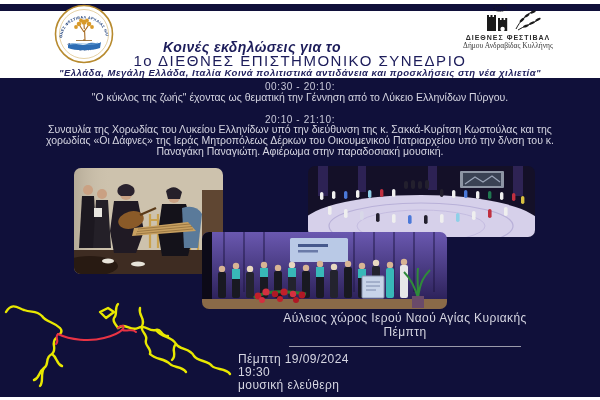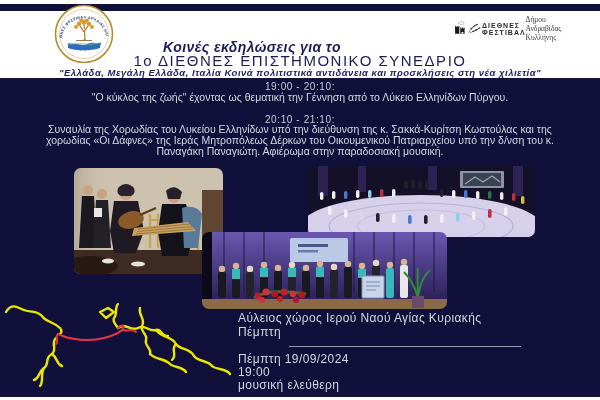--- a/index.html
+++ b/index.html
@@ -3,41 +3,41 @@
 <meta charset="utf-8">
 <style>
   html,body{margin:0;padding:0;}
   body{width:600px;height:400px;background:#ffffff;font-family:"Liberation Sans", sans-serif;}
   .poster{position:relative;width:600px;height:400px;background:#ffffff;overflow:hidden;}
   .top-bar{position:absolute;top:4px;left:0;width:600px;height:7px;background:#10103a;}
   .body-panel{position:absolute;top:78px;left:0;width:600px;height:319px;background:#10103a;}
   .center{text-align:center;}
   
   .seal-logo{position:absolute;left:54px;top:4px;width:60px;height:60px;}
-  .fest-logo{position:absolute;left:448px;top:5px;width:120px;height:46px;display:flex;flex-direction:row;align-items:center;}
+  .fest-logo{position:absolute;left:448px;top:5px;width:120px;height:46px;display:flex;flex-direction:column;align-items:center;}
   .fest-logo .l1{font-size:7px;font-weight:bold;letter-spacing:1px;color:#2a2a2a;margin-top:1px;}
   .fest-logo .l2{font-size:7.5px;color:#3a3a3a;font-family:"Liberation Serif", serif;}
   .kicker{position:absolute;top:39px;left:0;width:504px;font-size:14px;font-weight:bold;color:#1c1c5a;letter-spacing:0.4px;font-style:italic;}
   .title{position:absolute;top:52px;left:0;width:600px;font-size:15px;font-weight:normal;color:#1c1c5a;letter-spacing:1.5px;}
   .subtitle{position:absolute;top:67px;left:0;width:600px;font-size:9.5px;font-weight:bold;font-style:italic;color:#23235f;letter-spacing:0.5px;}
   
   .sch-time{position:absolute;left:0;width:600px;font-size:10px;color:#c9c9da;letter-spacing:0.6px;}
   .sch-desc{position:absolute;left:32px;width:536px;font-size:10.5px;line-height:11px;color:#d6d6e2;text-align:center;}
   .t1{top:81px;} .d1{top:92px;} .t2{top:114px;} .d2{top:124px;}
   
   .photo{position:absolute;border-radius:7px;overflow:hidden;}
   .photo svg{display:block;}
   .photo1{left:74px;top:168px;width:149px;height:106px;z-index:2;}
   .photo2{left:308px;top:166px;width:227px;height:71px;z-index:1;}
   .photo3{left:202px;top:232px;width:245px;height:77px;z-index:3;}
   
   .map{position:absolute;left:0;top:298px;width:235px;height:99px;z-index:1;}
   
   .venue-block{position:absolute;left:238px;top:312px;width:334px;z-index:4;color:#d6d6e2;}
-  .venue-line{font-size:12px;line-height:13.5px;text-align:left;letter-spacing:0.4px;}
+  .venue-line{font-size:12px;line-height:13.5px;text-align:center;letter-spacing:0.4px;}
   .divider{width:232px;height:0;border-top:1px solid #9a9aaa;margin:7px auto 6px auto;}
   .event-line{font-size:12px;line-height:13px;text-align:left;letter-spacing:0.4px;}
   svg text{font-family:"Liberation Sans", sans-serif;}
 </style>
 </head>
 <body>
 
 <div class="poster">
 
   <div class="top-bar"></div>
@@ -97,21 +97,21 @@
       </g>
     </svg>
     <div class="l1">ΔΙΕΘΝΕΣ ΦΕΣΤΙΒΑΛ</div>
     <div class="l2">Δήμου Ανδραβίδας Κυλλήνης</div>
   </div>
 
   <div class="kicker center">Κοινές εκδηλώσεις για το</div>
   <div class="title center">1ο ΔΙΕΘΝΕΣ ΕΠΙΣΤΗΜΟΝΙΚΟ ΣΥΝΕΔΡΙΟ</div>
   <div class="subtitle center">"Ελλάδα, Μεγάλη Ελλάδα, Ιταλία Κοινά πολιτιστικά αντιδάνεια και προσκλήσεις στη νέα χιλιετία"</div>
 
-  <div class="sch-time t1 center">19:00 - 20:10:</div>
+  <div class="sch-time t1 center">00:30 - 20:10:</div>
   <div class="sch-desc d1">"Ο κύκλος της ζωής" έχοντας ως θεματική την Γέννηση από το Λύκειο Ελληνίδων Πύργου.</div>
   <div class="sch-time t2 center">20:10 - 21:10:</div>
   <div class="sch-desc d2">Συναυλία της Χορωδίας του Λυκείου Ελληνίδων υπό την διεύθυνση της κ. Σακκά-Κυρίτση Κωστούλας και της χορωδίας «Οι Δάφνες» της Ιεράς Μητροπόλεως Δέρκων του Οικουμενικού Πατριαρχείου υπό την δ/νση του κ. Παναγάκη Παναγιώτη. Αφιέρωμα στην παραδοσιακή μουσική.</div>
 
   <div class="photo photo1">
     <svg width="149" height="106" viewBox="0 0 149 106" preserveAspectRatio="none">
       <rect width="149" height="106" fill="#cdc2ad"></rect>
       <rect width="149" height="106" fill="url(#p1sh)"></rect>
       <defs>
         <linearGradient id="p1sh" x1="0" y1="0" x2="1" y2="0">
@@ -352,17 +352,17 @@
       <path d="M122,32 C128,34 132,30 136,34"></path>
       <path d="M118,30 C122,26 126,28 122,32"></path>
     </g>
   </svg>
 
   <div class="venue-block">
     <div class="venue-line">Αύλειος χώρος Ιερού Ναού Αγίας Κυριακής</div>
     <div class="venue-line">Πέμπτη</div>
     <div class="divider"></div>
     <div class="event-line">Πέμπτη 19/09/2024</div>
-    <div class="event-line">19:00</div>
+    <div class="event-line">19:30</div>
     <div class="event-line">μουσική ελεύθερη</div>
   </div>
 
 </div>
 
 </body></html>

